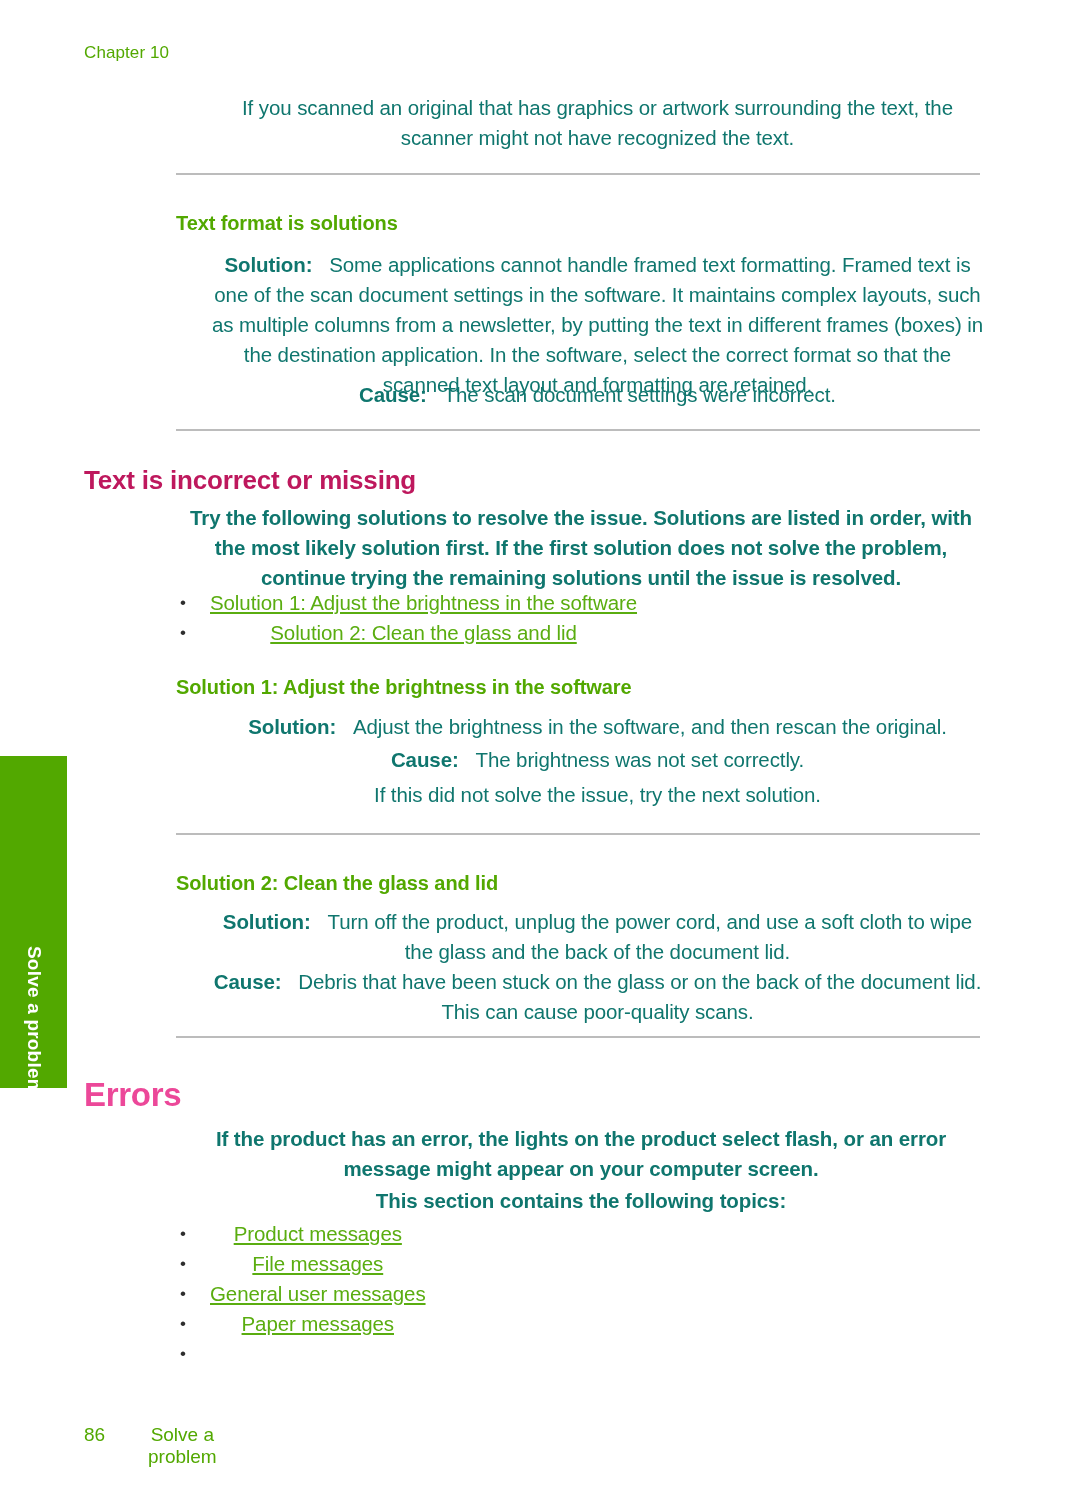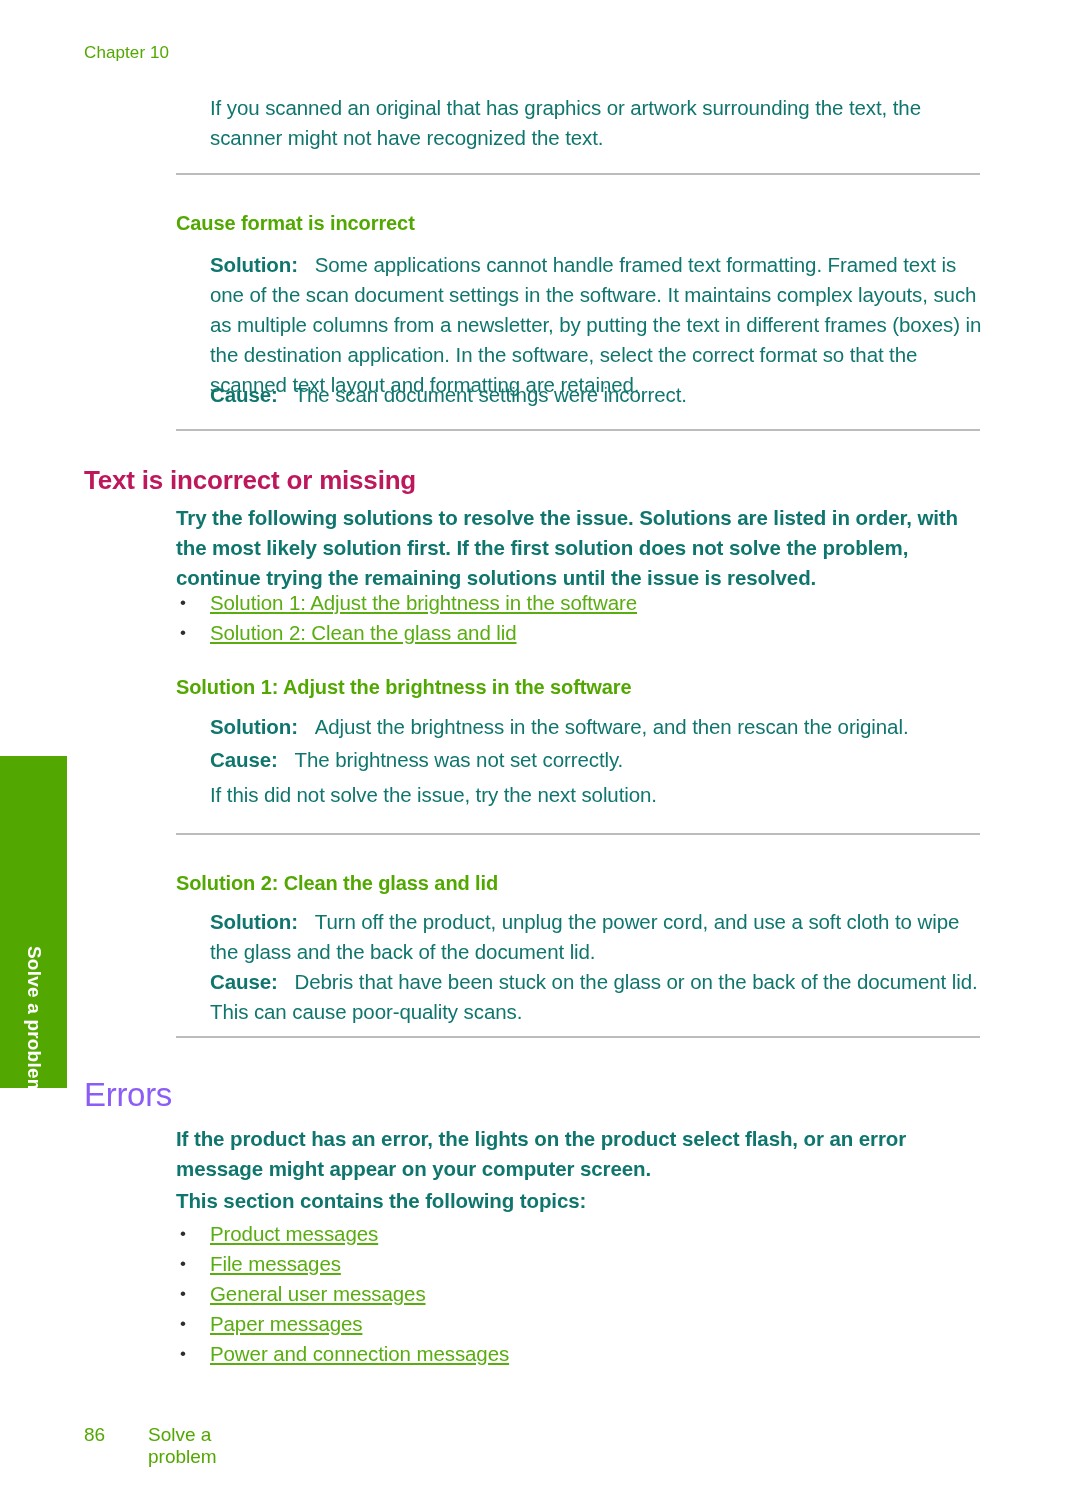--- a/index.html
+++ b/index.html
@@ -10,20 +10,21 @@
   body {
     font-family: "Liberation Sans", sans-serif;
     color: #000000;
   }
   .page {
     position: relative;
     width: 1080px;
     height: 1491px;
     background: #ffffff;
     overflow: hidden;
+    text-align: center;
   }
 
   
   .chapter-head {
     position: absolute;
     left: 84px;
     top: 43px;
     font-size: 17px;
     color: #52a800;
     letter-spacing: 0.1px;
@@ -85,22 +86,22 @@
     left: 84px;
     font-size: 26px;
     font-weight: bold;
     color: #be185d;
     letter-spacing: -0.2px;
   }
   .h1 {
     position: absolute;
     left: 84px;
     font-size: 33px;
-    font-weight: normal;
-    color: #8b5cf6;
+    font-weight: bold;
+    color: #ec4899;
     letter-spacing: -0.3px;
   }
 
   
   .rule {
     position: absolute;
     left: 176px;
     width: 804px;
     height: 2px;
     background: #bcbcbc;
@@ -157,21 +158,21 @@
   <div class="side-tab">
     <div class="side-tab-label">Solve a problem</div>
   </div>
 
   <div class="content">
 
     <div class="body-text indent1" style="top:93px;">If you scanned an original that has graphics or artwork surrounding the text, the scanner might not have recognized the text.</div>
 
     <div class="rule" style="top:173px;"></div>
 
-    <div class="h3" style="top:212px;">Cause format is incorrect</div>
+    <div class="h3" style="top:212px;">Text format is solutions</div>
 
     <div class="body-text indent1" style="top:250px;"><b>Solution:</b>&nbsp;&nbsp;&nbsp;<span>Some applications cannot handle framed text formatting. Framed text is one of the scan document settings in the software. It maintains complex layouts, such as multiple columns from a newsletter, by putting the text in different frames (boxes) in the destination application. In the software, select the correct format so that the scanned text layout and formatting are retained.</span></div>
 
     <div class="body-text indent1" style="top:380px;"><b>Cause:</b>&nbsp;&nbsp;&nbsp;<span>The scan document settings were incorrect.</span></div>
 
     <div class="rule" style="top:429px;"></div>
 
     <div class="h2" style="top:465px;">Text is incorrect or missing</div>
 
     <div class="body-text indent2" style="top:503px;">Try the following solutions to resolve the issue. Solutions are listed in order, with the most likely solution first. If the first solution does not solve the problem, continue trying the remaining solutions until the issue is resolved.</div>
@@ -223,21 +224,20 @@
       <li>
         <span class="bullet">•</span>
         <span class="doc-link">General user messages</span>
       </li>
       <li>
         <span class="bullet">•</span>
         <span class="doc-link">Paper messages</span>
       </li>
       <li>
         <span class="bullet">•</span>
-        <span class="doc-link">Power and connection messages</span>
       </li>
     </ul>
 
   </div>
 
   <div class="footer">
     <span class="footer-page-number">86</span>
     <span class="footer-section">Solve a problem</span>
   </div>
 

